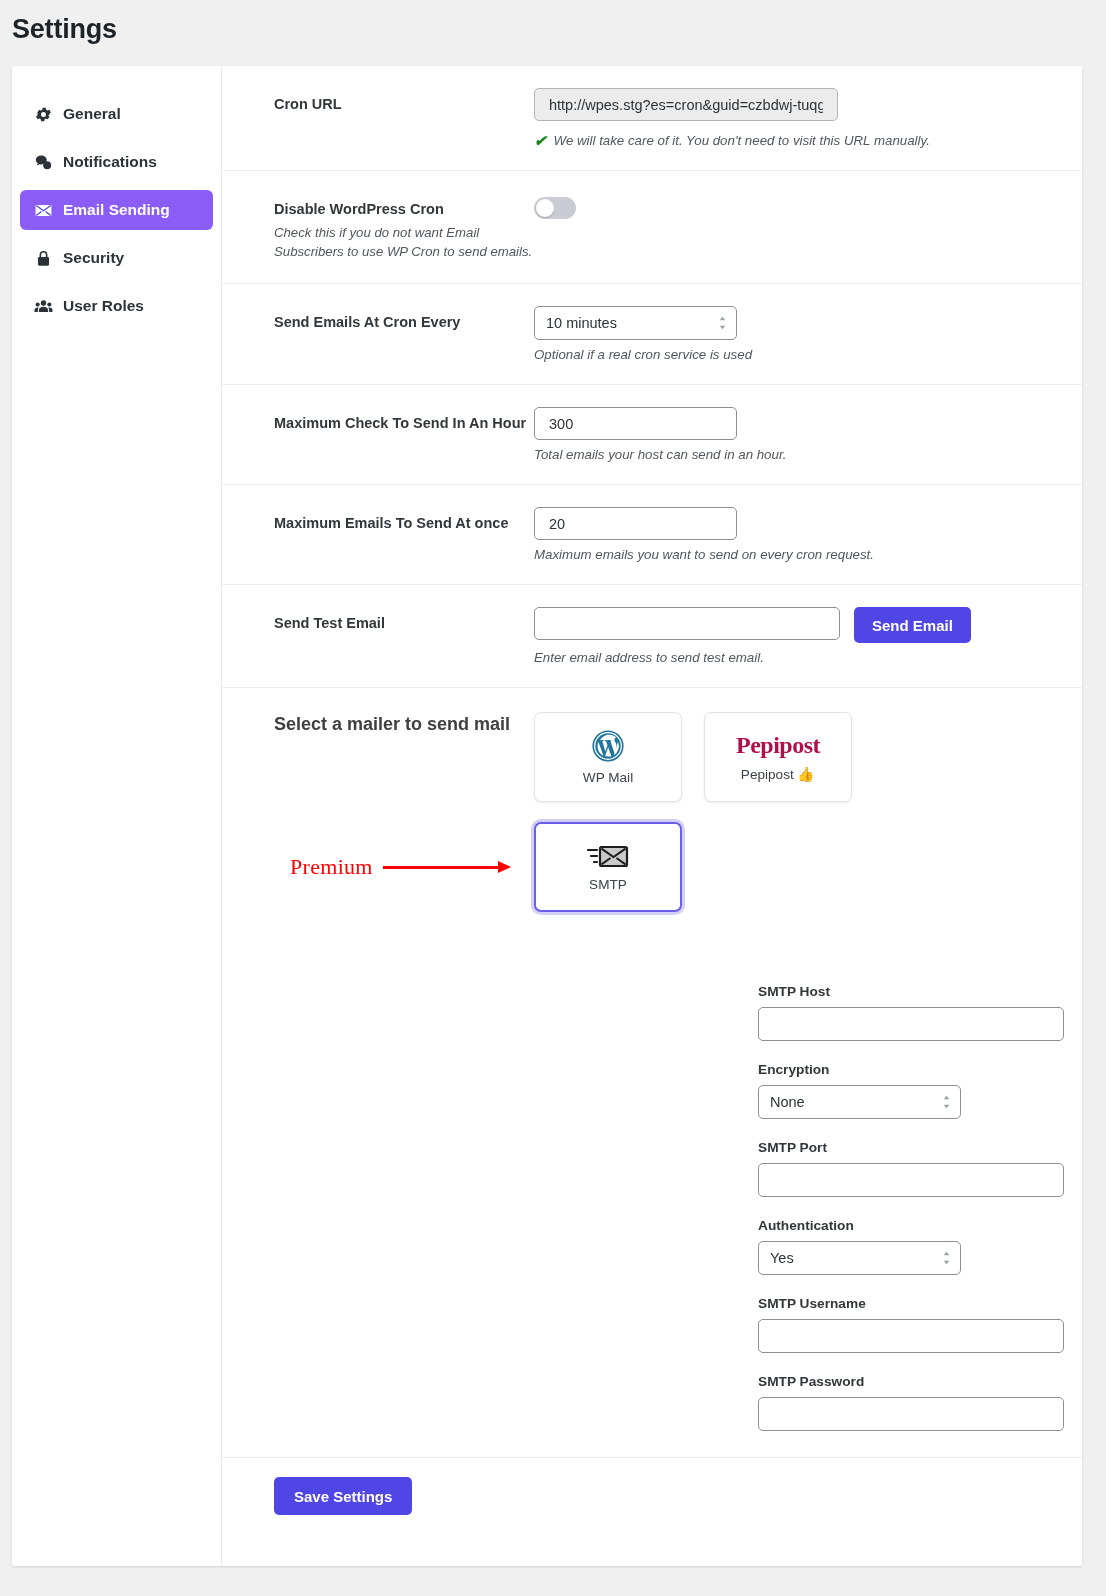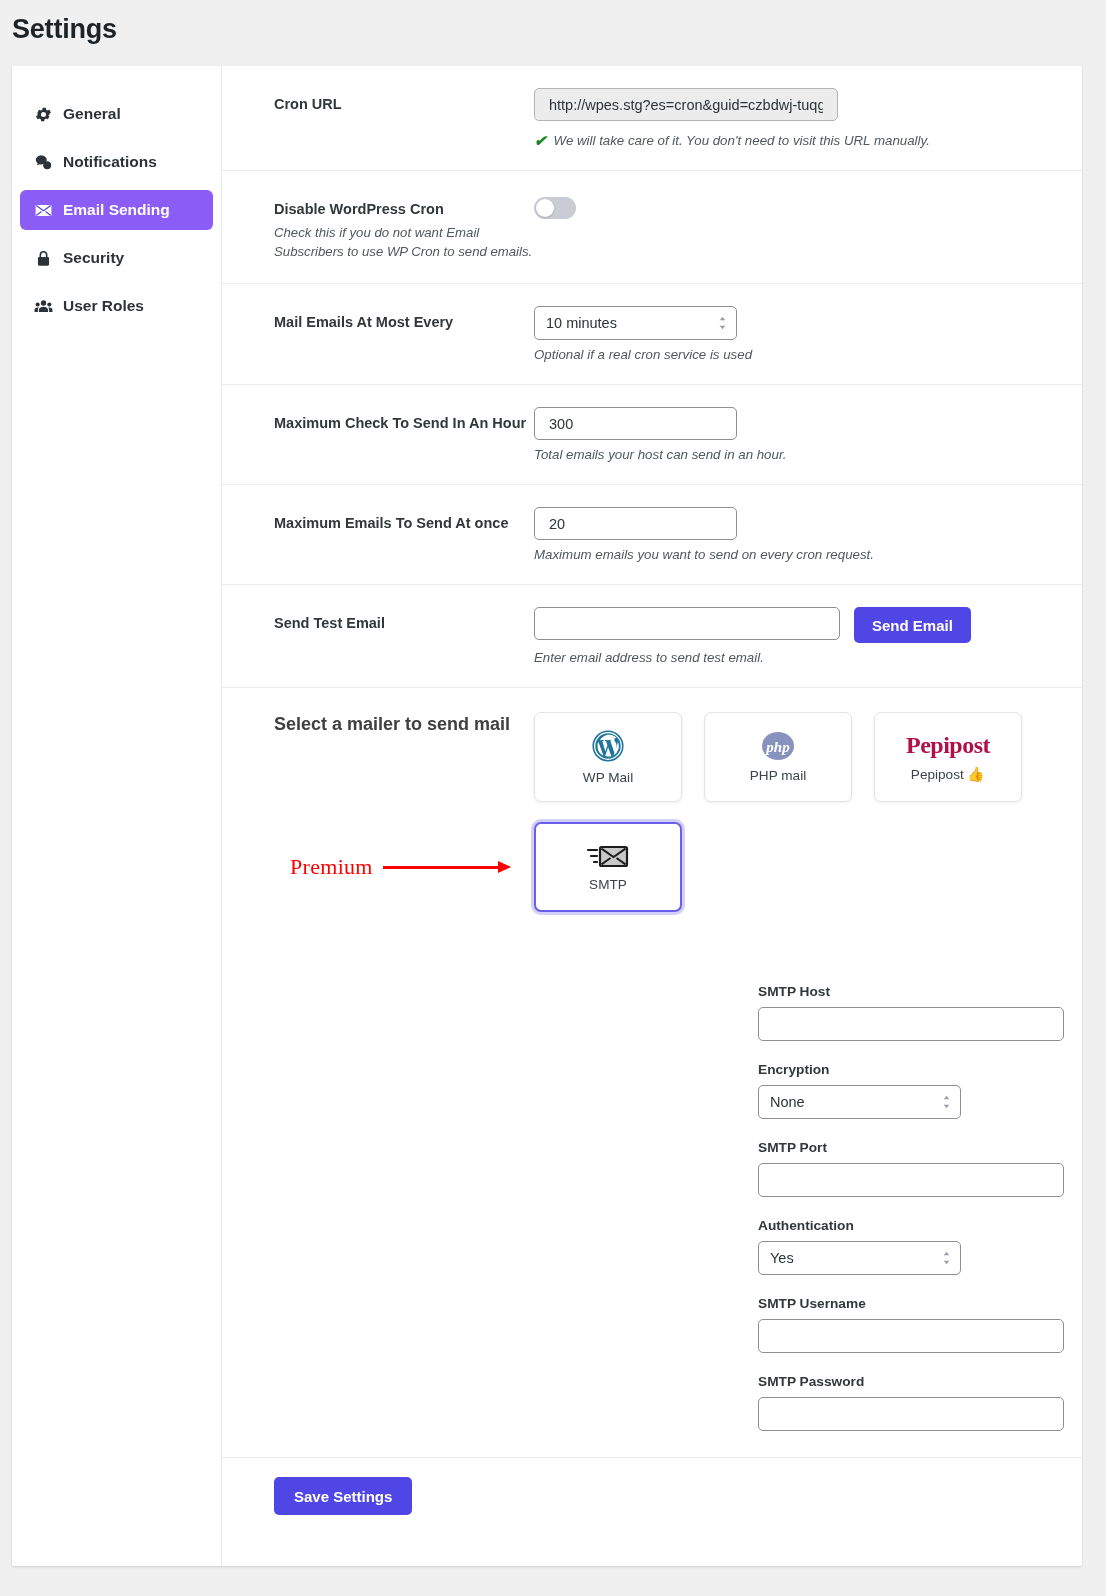--- a/index.html
+++ b/index.html
@@ -325,21 +325,21 @@
         <span class="sub">Check this if you do not want Email Subscribers to use WP Cron to send emails.</span>
       </div>
       <div class="row-field">
         <div class="toggle">
           <span class="knob"></span>
         </div>
       </div>
     </div>
 
     <div class="row">
-      <div class="row-label">Mail Emails At Most Every</div>
+      <div class="row-label">Send Emails At Cron Every</div>
       <div class="row-field">
         <span class="selwrap">
           <span class="selbox">
             <span>10 minutes</span>
           </span>
           <svg class="chev" viewBox="0 0 10 18">
             <path d="M5 2l3.2 4H1.8z" fill="#9aa0ab"></path>
               <path d="M5 16l3.2-4H1.8z" fill="#9aa0ab"></path>
           </svg>
         </span>
@@ -381,27 +381,20 @@
 
           <div class="mcard">
             <svg class="wp-logo" viewBox="0 0 24 24">
               <circle cx="12" cy="12" r="11" fill="#21759b"></circle>
               <circle cx="12" cy="12" r="9.4" fill="none" stroke="#fff" stroke-width="0.9"></circle>
               <path d="M4.6 12c0-1.1.2-2.1.6-3l3.6 9.9A7.6 7.6 0 014.6 12zm7.4 7.4c-.7 0-1.4-.1-2-.3l2.1-6.2 2.2 6.1c0 .1 0 .1.1.2a7.4 7.4 0 01-2.4.2zm1-10.9c.4 0 .8-.1.8-.1.4 0 .3-.6-.1-.6 0 0-1.2.1-1.9.1-.7 0-1.9-.1-1.9-.1-.4 0-.4.6 0 .6 0 0 .4.1.7.1l1 2.9-1.5 4.5L8 8.5c.4 0 .8-.1.8-.1.4 0 .3-.6-.1-.6 0 0-1.2.1-1.9.1h-.5A7.5 7.5 0 0118 6.1h-.2c-.7 0-1.3.7-1.3 1.4 0 .7.4 1.2.8 1.9.3.6.7 1.3.7 2.3 0 .7-.3 1.6-.6 2.7l-.8 2.7-2.9-8.6zm3 10.1l2.2-6.5c.4-1.1.6-1.9.6-2.7 0-.3 0-.5-.1-.8a7.4 7.4 0 01-2.7 10z" fill="#fff"></path>
             </svg>
             <span class="mname">WP Mail</span>
           </div>
 
-          <div class="mcard">
-            <svg class="php-logo" viewBox="0 0 48 30">
-              <ellipse cx="24" cy="15" rx="16" ry="14" fill="#8892bf"></ellipse>
-              <text x="24" y="21" text-anchor="middle" font-family="'Liberation Serif',serif" font-size="15" font-style="italic" font-weight="bold" fill="#ffffff">php</text>
-            </svg>
-            <span class="mname">PHP mail</span>
-          </div>
 
           <div class="mcard">
             <span class="pepi-word">Pepipost</span>
             <span class="mname">
               <span>Pepipost</span>
               <span class="thumb">👍</span>
             </span>
           </div>
         </div>
       </div>

